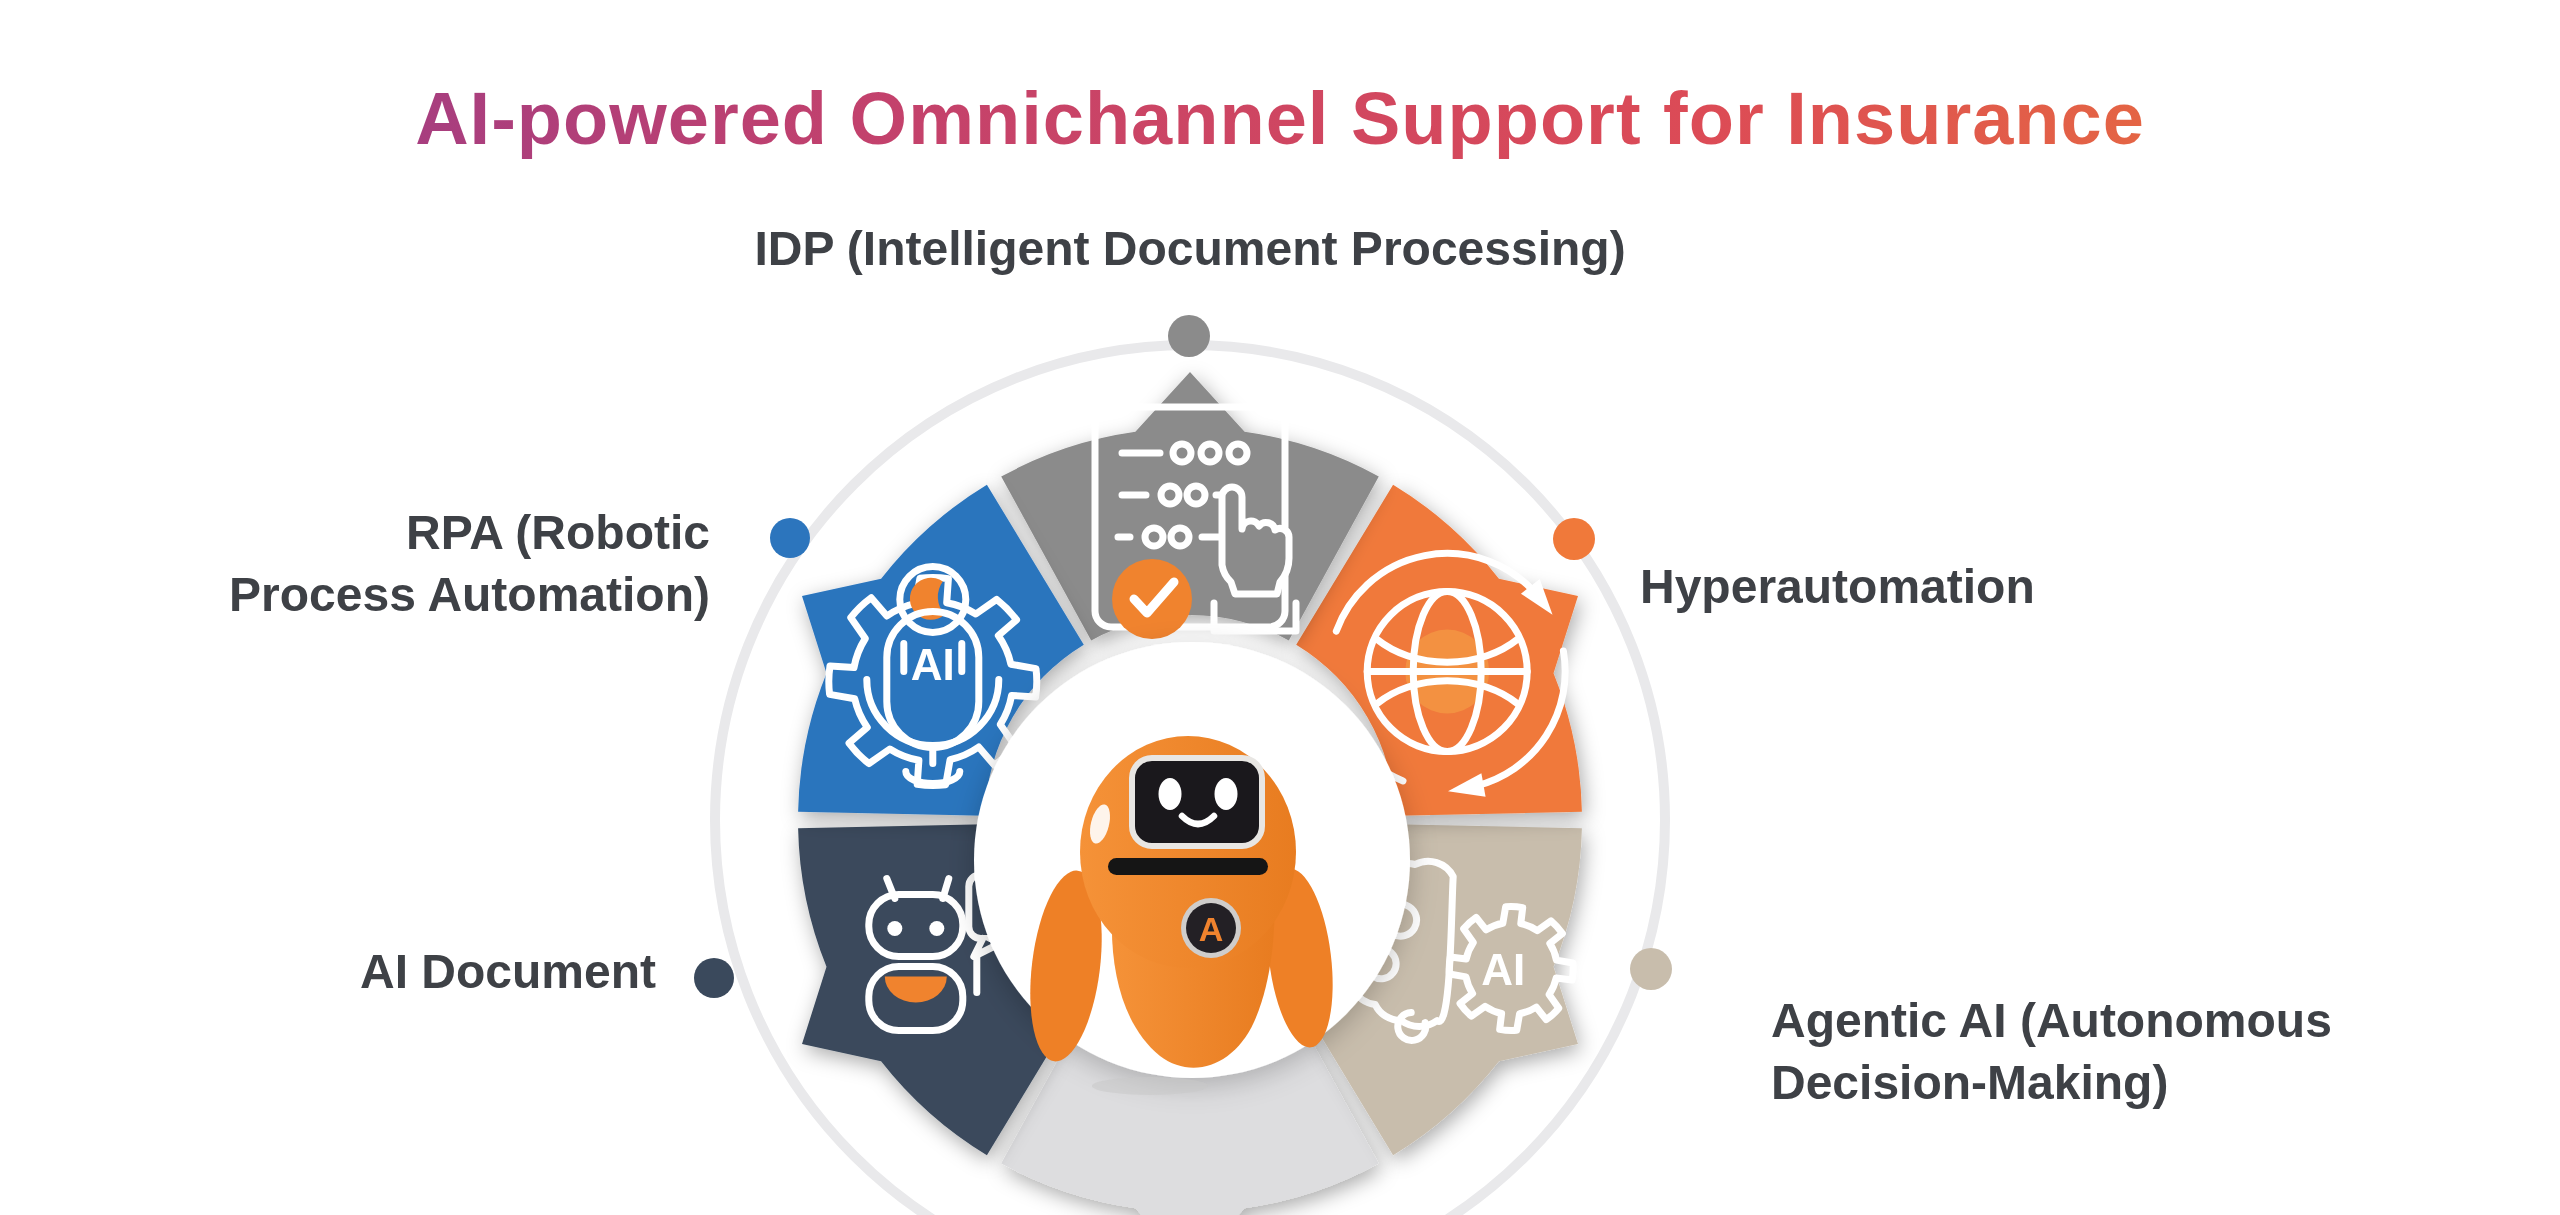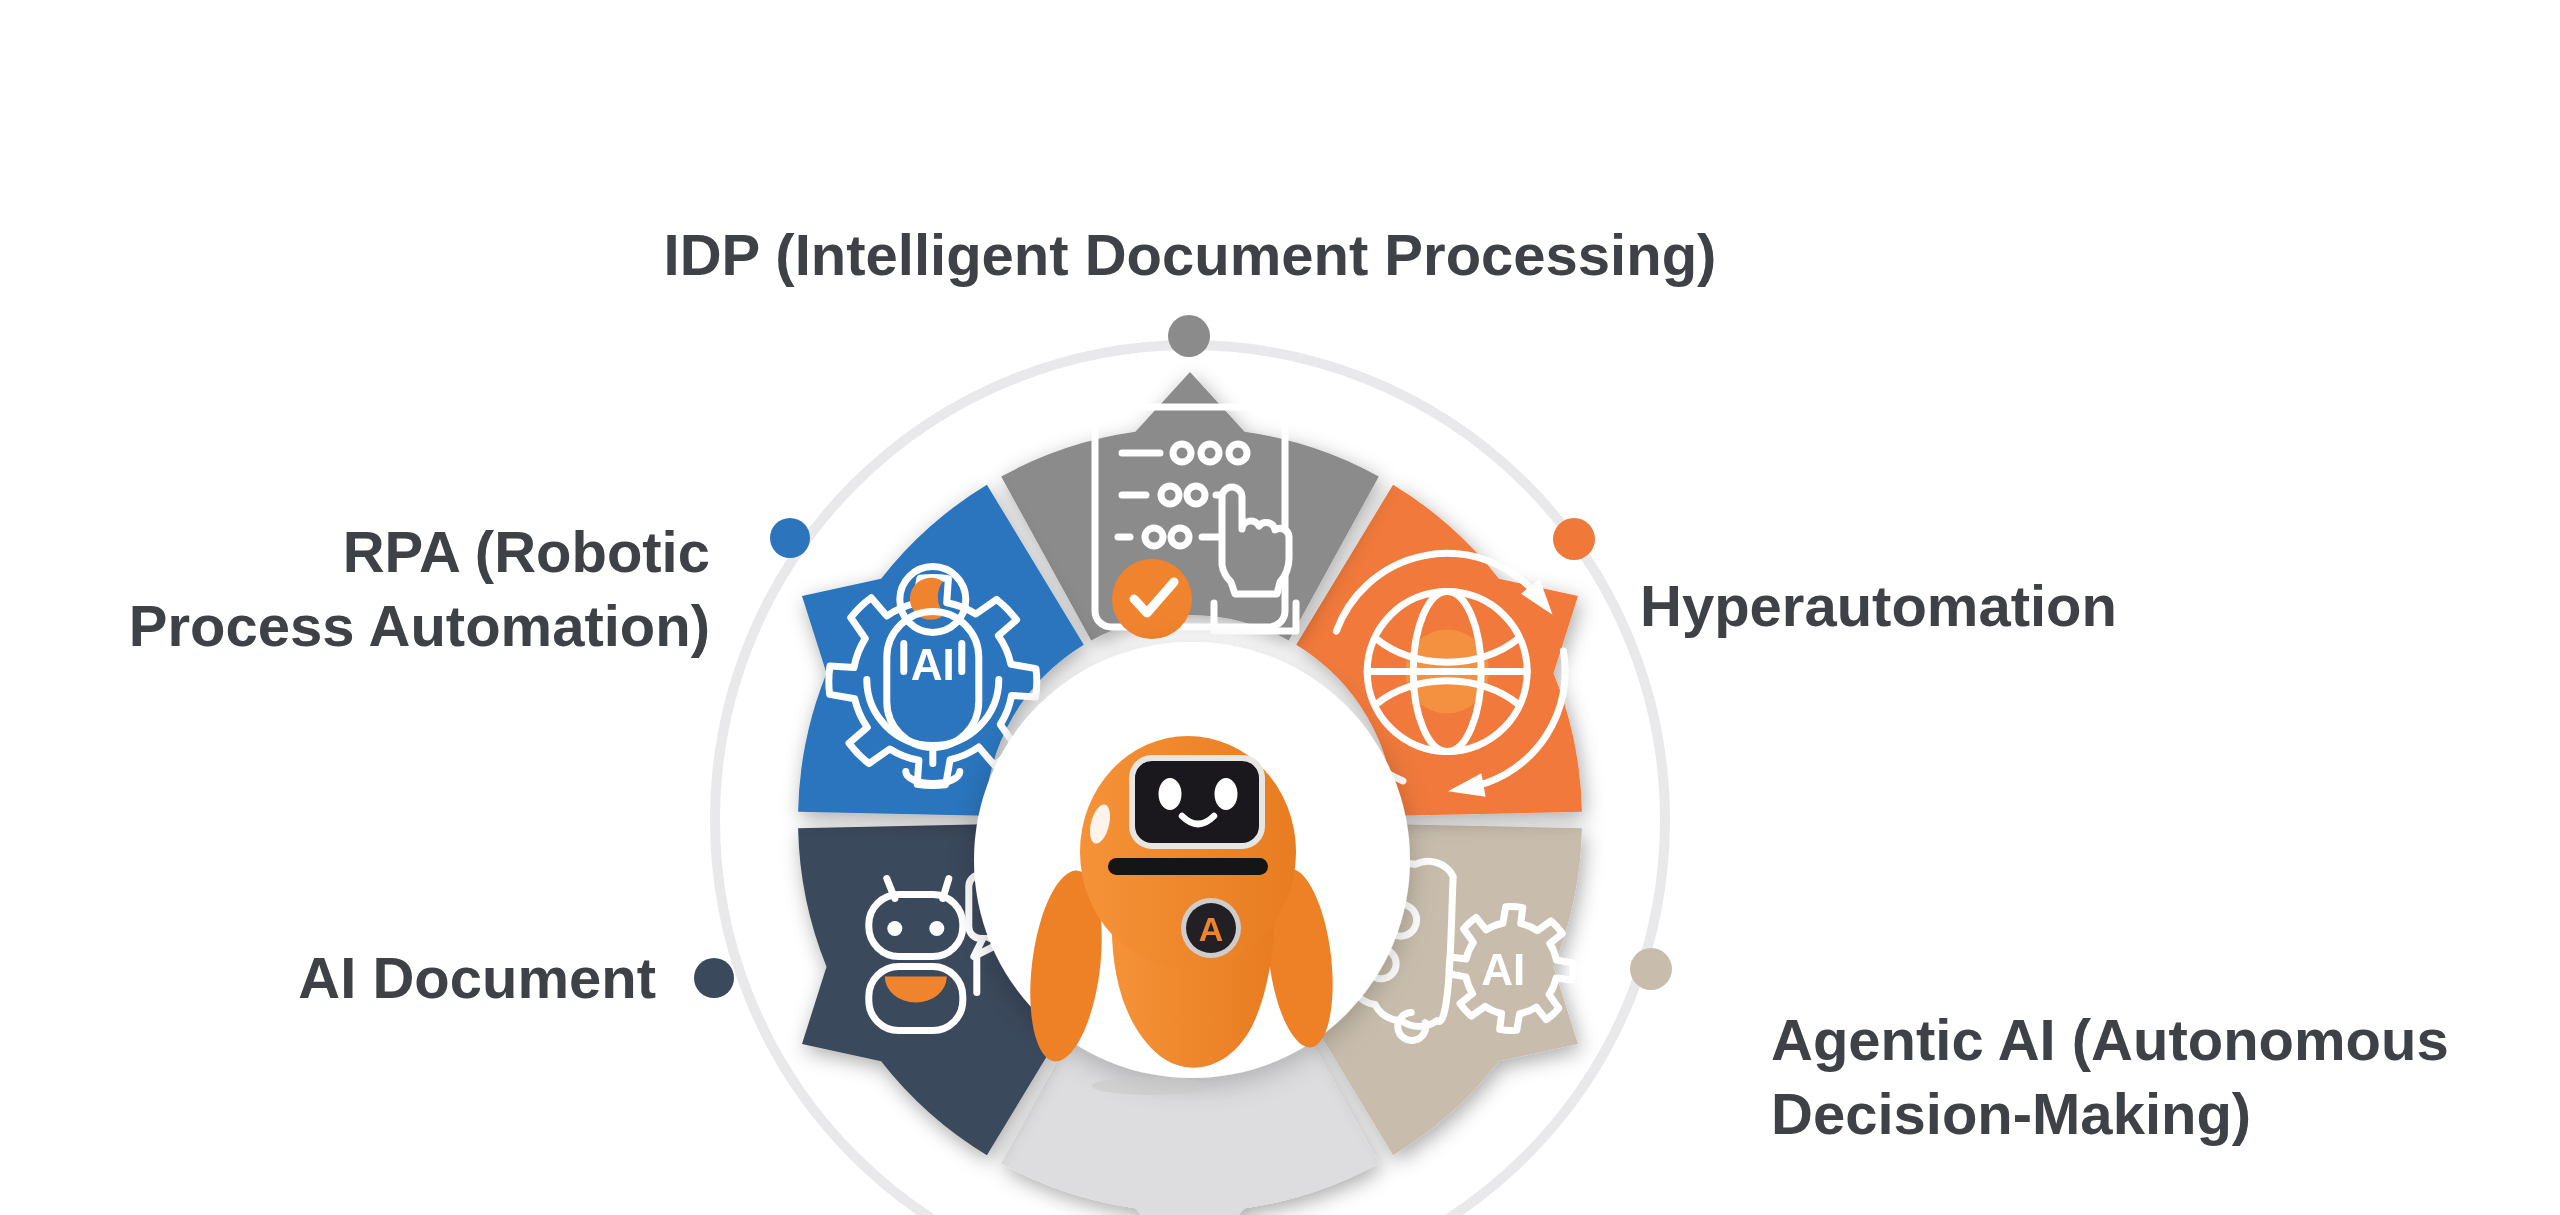--- a/index.html
+++ b/index.html
@@ -8,21 +8,21 @@
     font-family:"Liberation Sans","DejaVu Sans",sans-serif;
   }
   .stage svg{position:absolute;left:0;top:0;}
   .page-title{
     position:absolute;left:0;top:26px;width:2560px;text-align:center;
     font-size:74px;font-weight:700;letter-spacing:1px;
     color:#b5455f;
     -webkit-background-clip:text;background-clip:text;-webkit-text-fill-color:transparent;
   }
   .callout{
-    position:absolute;color:#3e4146;font-weight:700;font-size:58px;line-height:1.28;
+    position:absolute;color:#3e4146;font-weight:700;font-size:48px;line-height:1.28;
     white-space:pre-line;
   }
   .callout-idp{left:1190px;top:218px;transform:translateX(-50%);text-align:center;white-space:nowrap;}
   .callout-rpa{right:1850px;top:441px;text-align:right;}
   .callout-hyperautomation{left:1640px;top:495px;text-align:center;}
   .callout-ai-chatbot{right:1904px;top:941px;text-align:right;white-space:nowrap;}
   .callout-agentic-ai{left:1737px;top:929px;margin-left:34px;}
 </style>
 </head>
 <body>
@@ -122,20 +122,21 @@
         <circle cx="1211" cy="928" r="25" fill="#232025"></circle>
         <text x="1211" y="941" text-anchor="middle" fill="#F0832E" font-size="34" font-weight="700" font-family="&quot;Liberation Sans&quot;,&quot;DejaVu Sans&quot;,sans-serif">A</text>
       </g>
       <circle cx="1189" cy="336" r="21" fill="#8B8B8B"></circle>
       <circle cx="790" cy="538" r="20" fill="#2C75BD"></circle>
       <circle cx="1574" cy="539" r="21" fill="#F0793A"></circle>
       <circle cx="714" cy="978" r="20" fill="#3A495C"></circle>
       <circle cx="1651" cy="969" r="21" fill="#C8BDAC"></circle>
     </svg>
 
+  <h1 class="page-title" id="title-el" style="background-image: linear-gradient(90deg, rgb(142, 59, 144), rgb(194, 65, 109), rgb(220, 75, 86), rgb(236, 125, 51));">AI-powered Omnichannel Support for Insurance</h1>
 
   <div class="callout callout-idp">
     <span>IDP (Intelligent Document Processing)</span>
   </div>
   <div class="callout callout-rpa">
     <span>RPA (Robotic
 Process Automation)</span>
   </div>
   <div class="callout callout-hyperautomation">
     <span>Hyperautomation</span>

